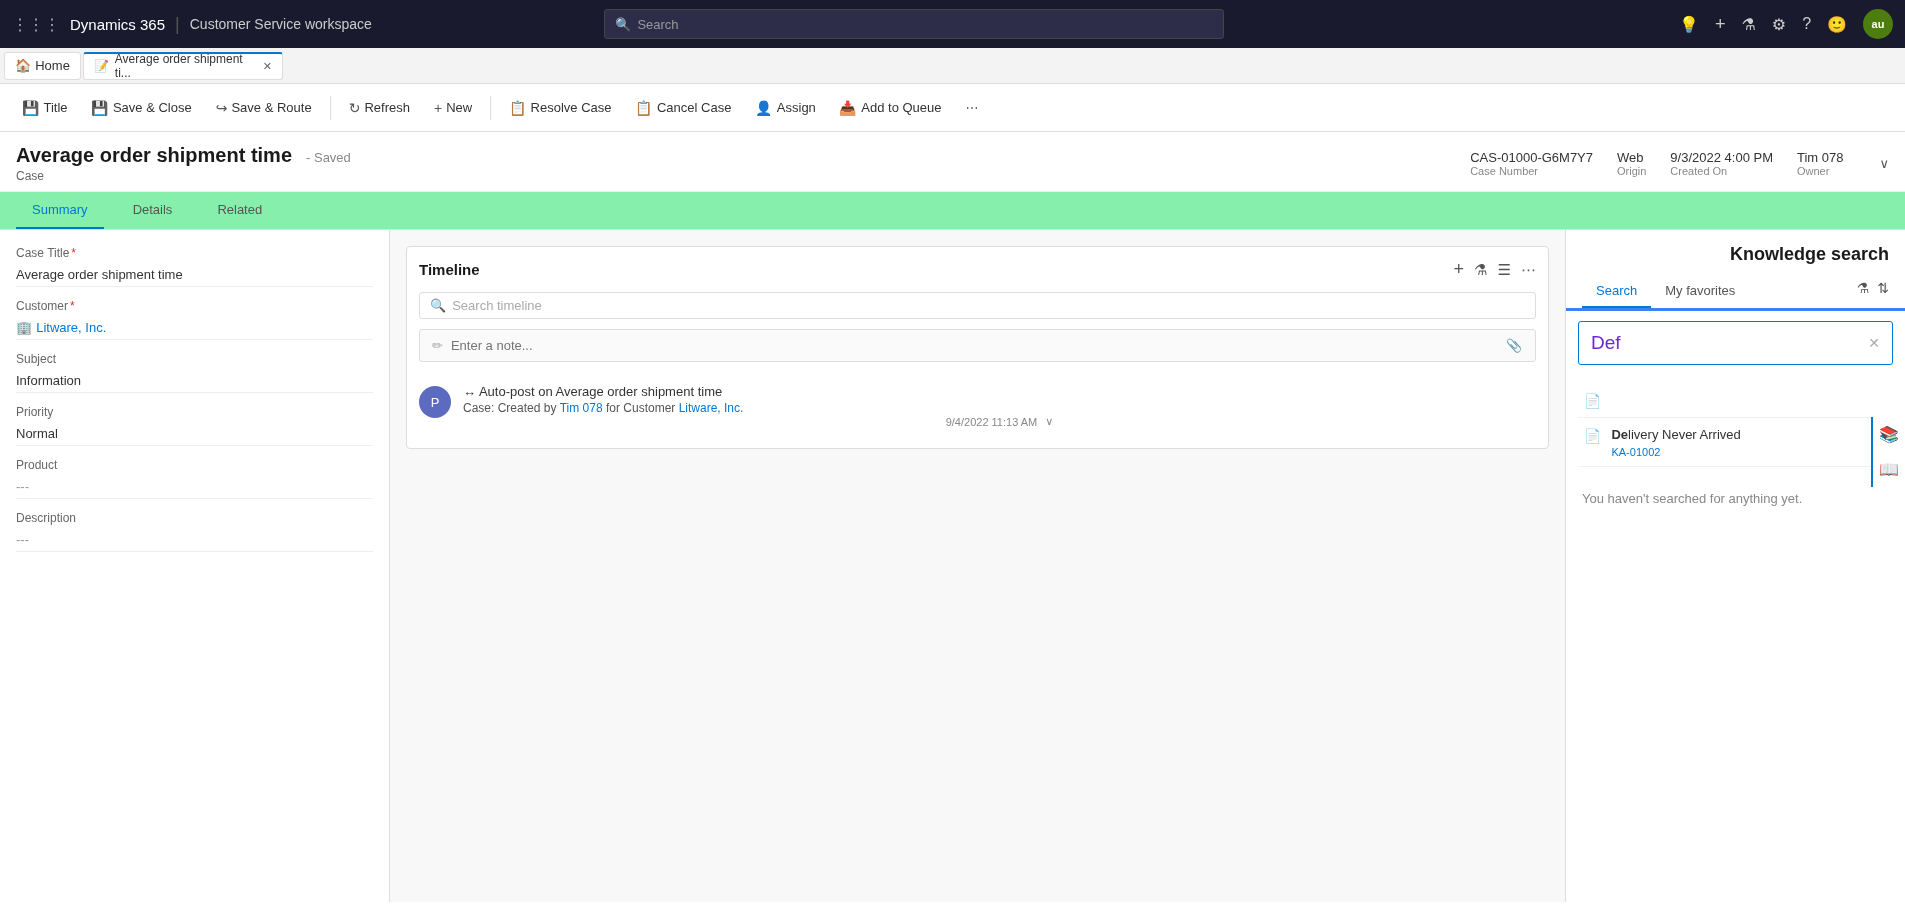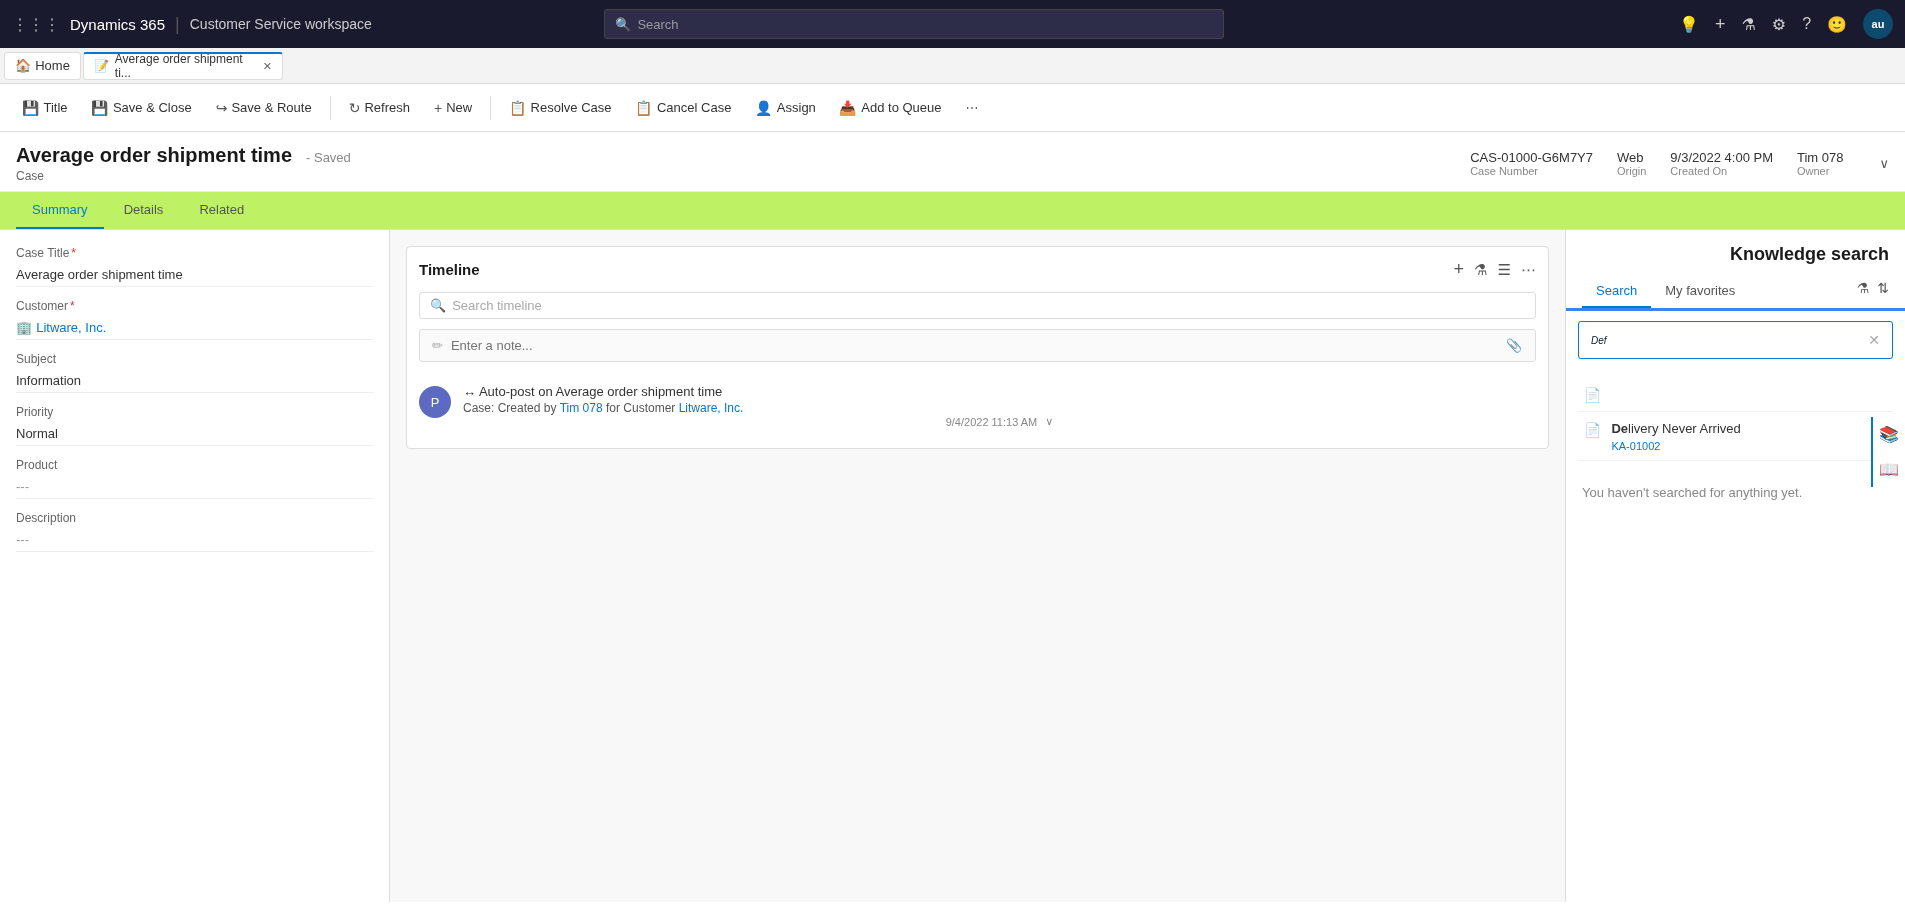--- a/index.html
+++ b/index.html
@@ -38,21 +38,21 @@
       outline: none;
       color: #ddd;
       font-size: 13px;
       flex: 1;
     }
     .search-bar input::placeholder { color: #999; }
     .top-nav-icons { display: flex; align-items: center; gap: 16px; margin-left: auto; }
     .top-nav-icons span { color: #ccc; cursor: pointer; font-size: 16px; }
     .avatar {
       width: 30px; height: 30px; border-radius: 50%;
-      background: #0c4a6e; display: flex; align-items: center; justify-content: center;
+      background: #4d7c0f; display: flex; align-items: center; justify-content: center;
       color: #fff; font-size: 11px; font-weight: 600; cursor: pointer;
     }
 
     
     .tab-bar {
       display: flex;
       align-items: center;
       background: #f3f3f3;
       border-bottom: 1px solid #ddd;
       height: 36px;
@@ -107,24 +107,24 @@
     .case-type { font-size: 12px; color: #666; margin-top: 2px; }
     .case-meta { display: flex; align-items: center; gap: 24px; margin-left: auto; }
     .case-meta-item { display: flex; flex-direction: column; }
     .case-meta-item .meta-label { font-size: 11px; color: #888; }
     .case-meta-item .meta-value { font-size: 13px; color: #333; font-weight: 500; }
     .expand-icon { margin-left: 12px; cursor: pointer; color: #555; }
 
     
     .content-tabs {
       display: flex;
-      gap: 4px;
+      gap: 13px;
       padding: 0 16px;
       border-bottom: 1px solid #ddd;
-      background: #bef264;
+      background: #86efac;
     }
     .content-tab {
       padding: 10px 16px; font-size: 13px; cursor: pointer; color: #555;
       border-bottom: 2px solid transparent;
     }
     .content-tab.active { color: #0078d4; border-bottom: 2px solid #0078d4; font-weight: 500; }
 
     
     .main-content {
       display: flex;
@@ -230,21 +230,21 @@
     .right-panel-actions span { cursor: pointer; color: #555; font-size: 14px; }
     .right-panel-tabs-row { display: flex; align-items: center; }
 
     .search-input-area {
       padding: 10px 12px;
       border-bottom: 1px solid #eee;
       display: flex; align-items: center; gap: 6px;
       border: 1px solid #0078d4; margin: 10px 12px; border-radius: 3px;
     }
     .search-input-area input {
-      border: none; outline: none; font-size: 10px; flex: 1; color: #0f172a; font-style: italic;
+      border: none; outline: none; font-size: 19px; flex: 1; color: #6d28d9;
     }
     .search-input-area .clear-icon { color: #aaa; cursor: pointer; font-size: 14px; }
 
     .knowledge-results { padding: 8px 12px; }
     .knowledge-item {
       display: flex; gap: 10px; padding: 8px 6px;
       border-bottom: 1px solid #f0f0f0; cursor: pointer;
     }
     .knowledge-item .doc-icon { color: #666; font-size: 14px; margin-top: 2px; flex-shrink: 0; }
     .knowledge-item-content { flex: 1; }

